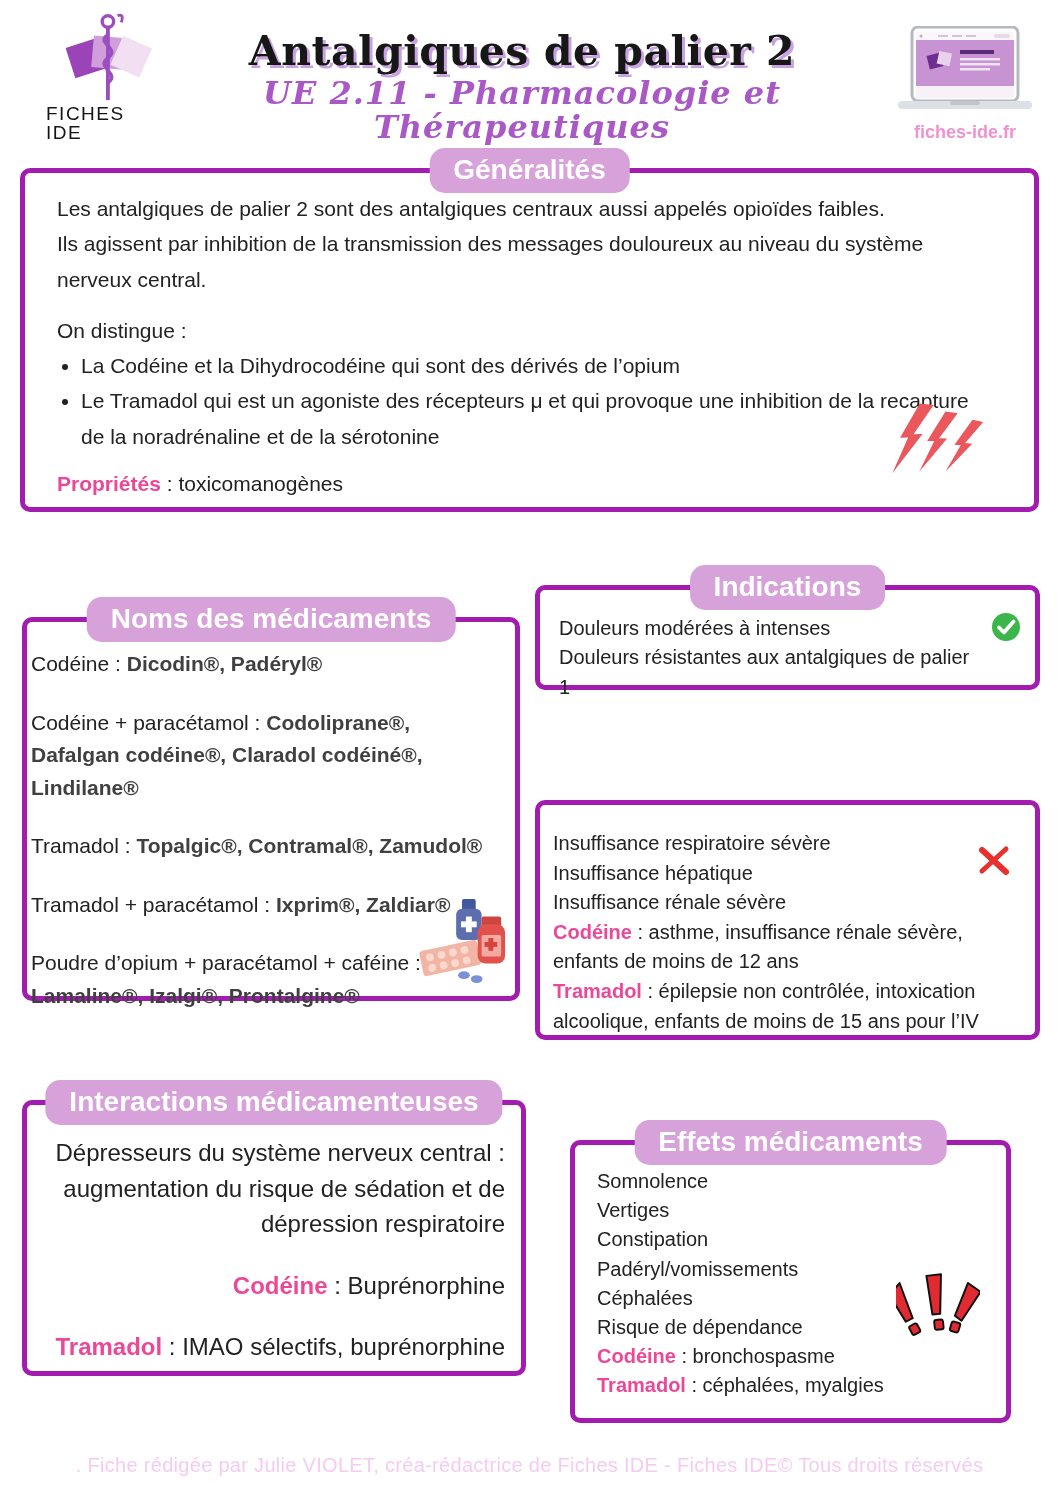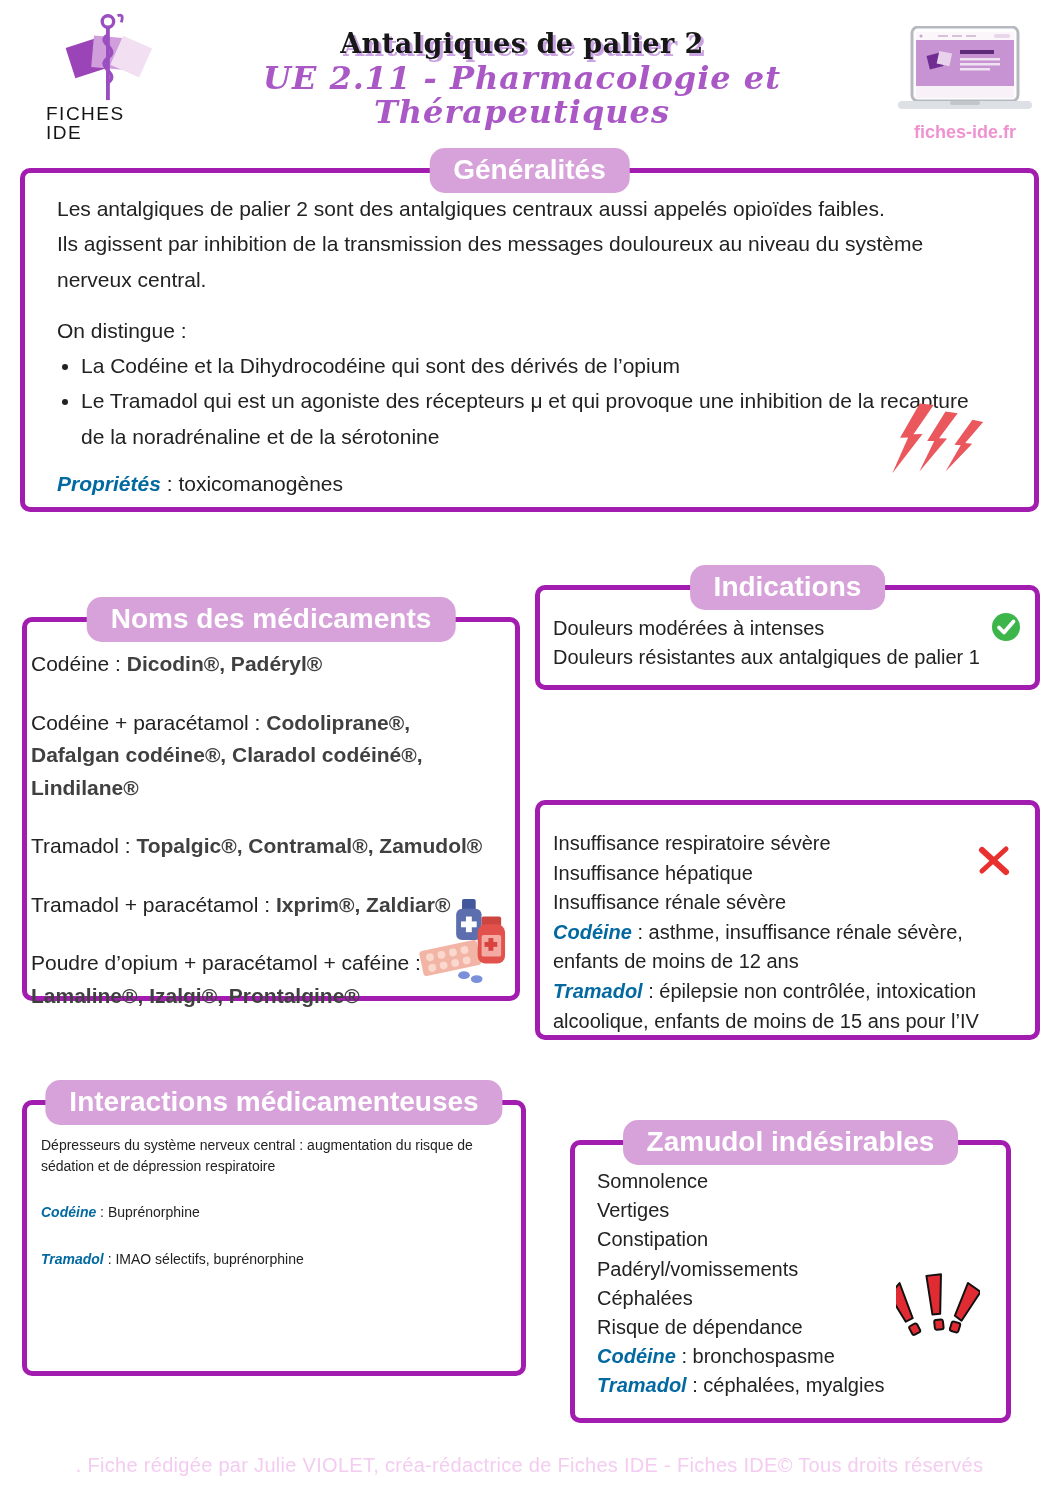--- a/index.html
+++ b/index.html
@@ -5,66 +5,66 @@
   html,body{margin:0;padding:0;background:#fff;}
   #page{
     position:relative;width:1059px;height:1497px;background:#fff;
     font-family:"Liberation Sans",sans-serif;color:#222;overflow:hidden;
   }
   
   .logo-block{position:absolute;left:46px;top:10px;width:170px;}
   .logo-text{font-size:19px;letter-spacing:1.5px;color:#141414;line-height:1.0;margin-top:-2px;}
   .title-block{position:absolute;left:215px;right:230px;top:30px;text-align:center;}
   .page-title{
-    font-family:"DejaVu Serif",serif;font-weight:bold;font-size:27px;color:#171717;
+    font-family:"DejaVu Serif",serif;font-weight:bold;font-size:41px;color:#171717;
     margin:0;line-height:1.05;text-shadow:3px 3px 0 #c9a2e2;letter-spacing:0.5px;
   }
   .page-subtitle{
     font-family:"DejaVu Serif",serif;font-style:italic;font-weight:bold;
     font-size:32px;color:#a958c6;margin:4px 0 0 0;line-height:1.05;letter-spacing:1px;
   }
   .laptop-block{position:absolute;left:898px;top:26px;width:134px;text-align:center;}
   .site-url{font-size:18px;font-weight:bold;color:#ee93d0;margin-top:6px;}
   
   .panel{
     position:absolute;box-sizing:border-box;background:#fff;
     border:5px solid #a21caf;border-radius:10px;
   }
   .badge{
     position:absolute;top:-25px;left:50%;transform:translateX(-50%);
     background:#d7a2d9;color:#fff;font-weight:bold;font-size:28px;
     padding:7px 24px;border-radius:15px;white-space:nowrap;line-height:1.1;
   }
-  strong{color:#0369a1;font-style:italic;}
+  strong{color:#ec4899;}
   
   #generalites{left:20px;top:168px;width:1019px;height:344px;}
   #generalites .content{padding:18px 40px 0 32px;font-size:21px;line-height:1.68;}
   #generalites p{margin:0;}
   #generalites .distingue{margin-top:16px;}
   #generalites ul{margin:0;padding-left:24px;}
   #generalites .props{margin-top:12px;}
   .bolt-icon{position:absolute;right:50px;bottom:14px;}
   
   #noms{left:22px;top:617px;width:498px;height:384px;}
   #noms .content{padding:26px 16px 0 4px;font-size:21px;line-height:1.55;}
   .med-item{margin-bottom:26px;}
   .med-brands{color:#404040;font-weight:bold;}
   .med-icon{position:absolute;right:8px;bottom:8px;}
   
   #indications{left:535px;top:585px;width:505px;height:105px;}
-  #indications .content{padding:24px 50px 0 13px;font-size:20px;line-height:1.47;}
+  #indications .content{padding:24px 50px 0 19px;font-size:20px;line-height:1.47;}
   .check-icon{position:absolute;right:14px;top:22px;}
   
   #contre{left:535px;top:800px;width:505px;height:240px;}
   #contre .content{padding:24px 14px 0 13px;font-size:20px;line-height:1.48;}
   #contre p{margin:0;}
   .cross-icon{position:absolute;right:22px;top:36px;}
   
   #interactions{left:22px;top:1100px;width:504px;height:276px;}
-  #interactions .content{padding:30px 16px 0 14px;font-size:14px;line-height:1.48;}
+  #interactions .content{padding:30px 16px 0 14px;font-size:24px;line-height:1.48;text-align:right;}
   #interactions p{margin:0 0 26px 0;}
   
   #effets{left:570px;top:1140px;width:441px;height:283px;}
   #effets .content{padding:22px 14px 0 22px;font-size:20px;line-height:1.46;}
   #effets p{margin:0;}
   .warn-icon{position:absolute;right:26px;top:122px;}
   
   .footer-credit{
     position:absolute;left:0;right:0;bottom:20px;text-align:center;
     font-size:20px;color:#f4ccf1;letter-spacing:0.3px;
@@ -224,21 +224,21 @@
   <section class="panel" id="interactions">
     <div class="badge">Interactions médicamenteuses</div>
     <div class="content">
       <p>Dépresseurs du système nerveux central : augmentation du risque de sédation et de dépression respiratoire</p>
       <p><strong>Codéine</strong><span> : Buprénorphine</span></p>
       <p><strong>Tramadol</strong><span> : IMAO sélectifs, buprénorphine</span></p>
     </div>
   </section>
 
   <section class="panel" id="effets">
-    <div class="badge">Zamudol indésirables</div>
+    <div class="badge">Effets médicaments</div>
     <div class="content">
       <div>
 
       <div>Somnolence</div>
           <div>Vertiges</div>
           <div>Constipation</div>
           <div>Padéryl/vomissements</div>
           <div>Céphalées</div>
           <div>Risque de dépendance</div>
         </div>

